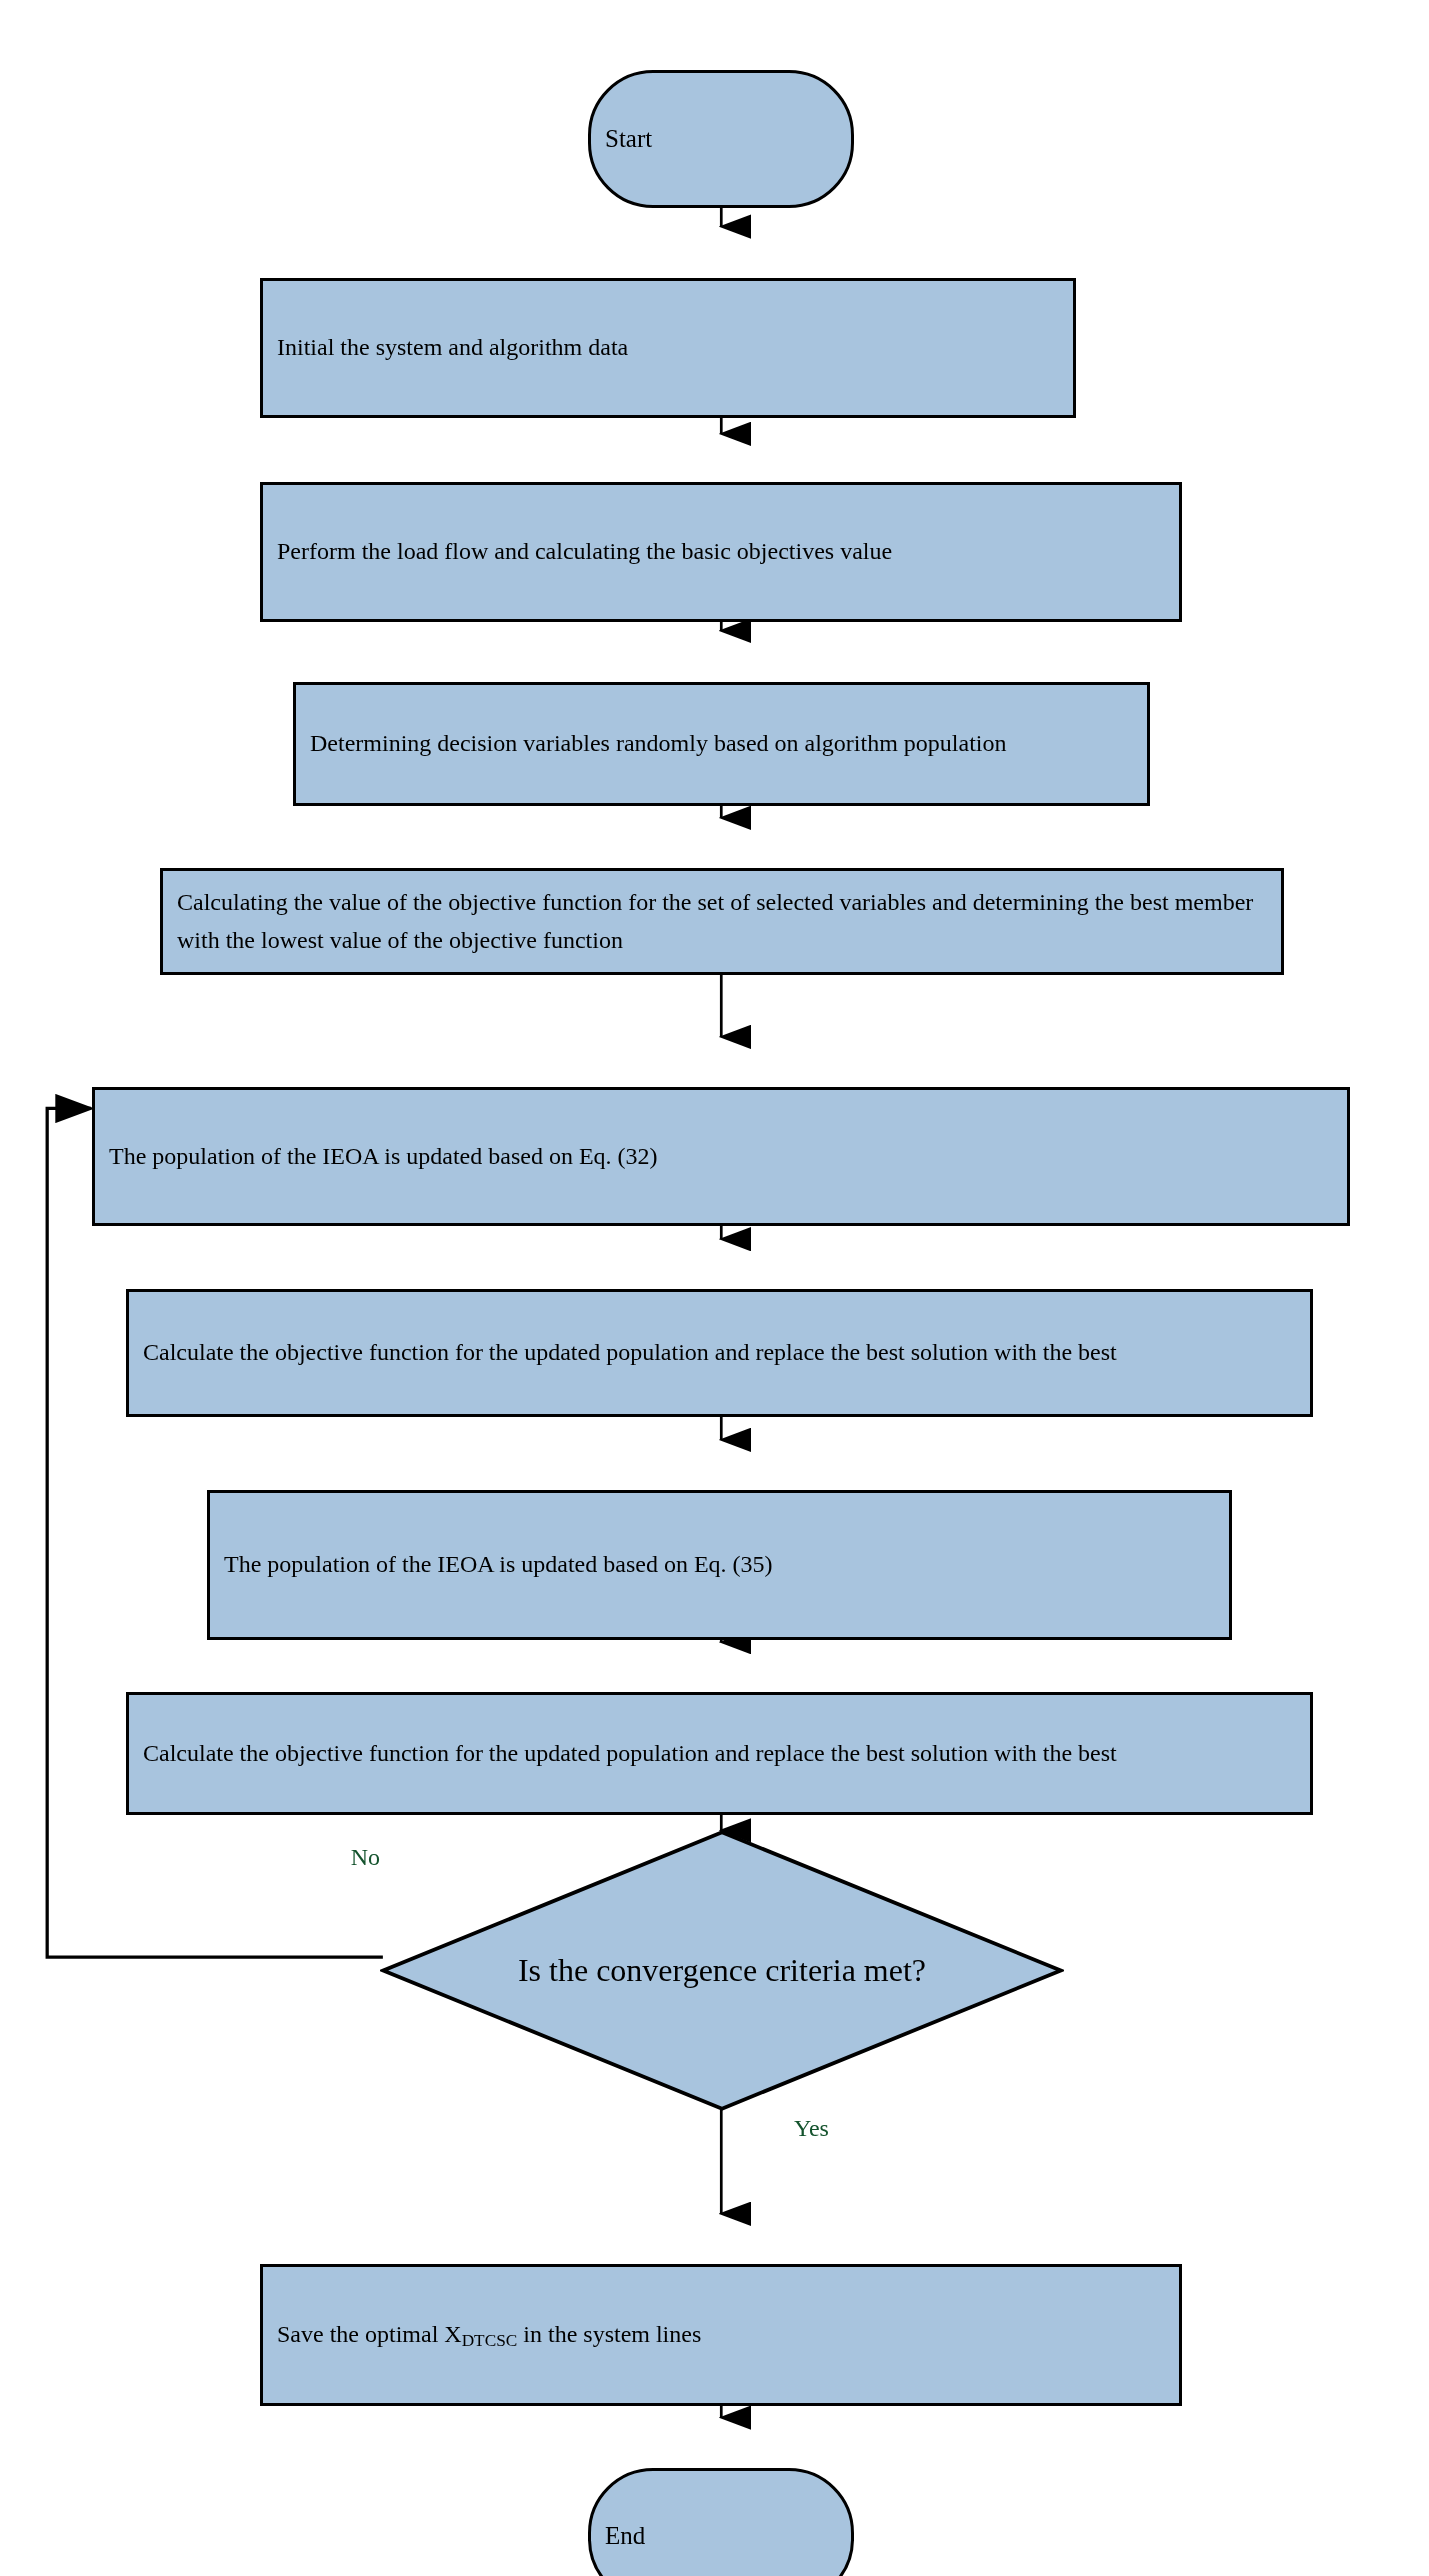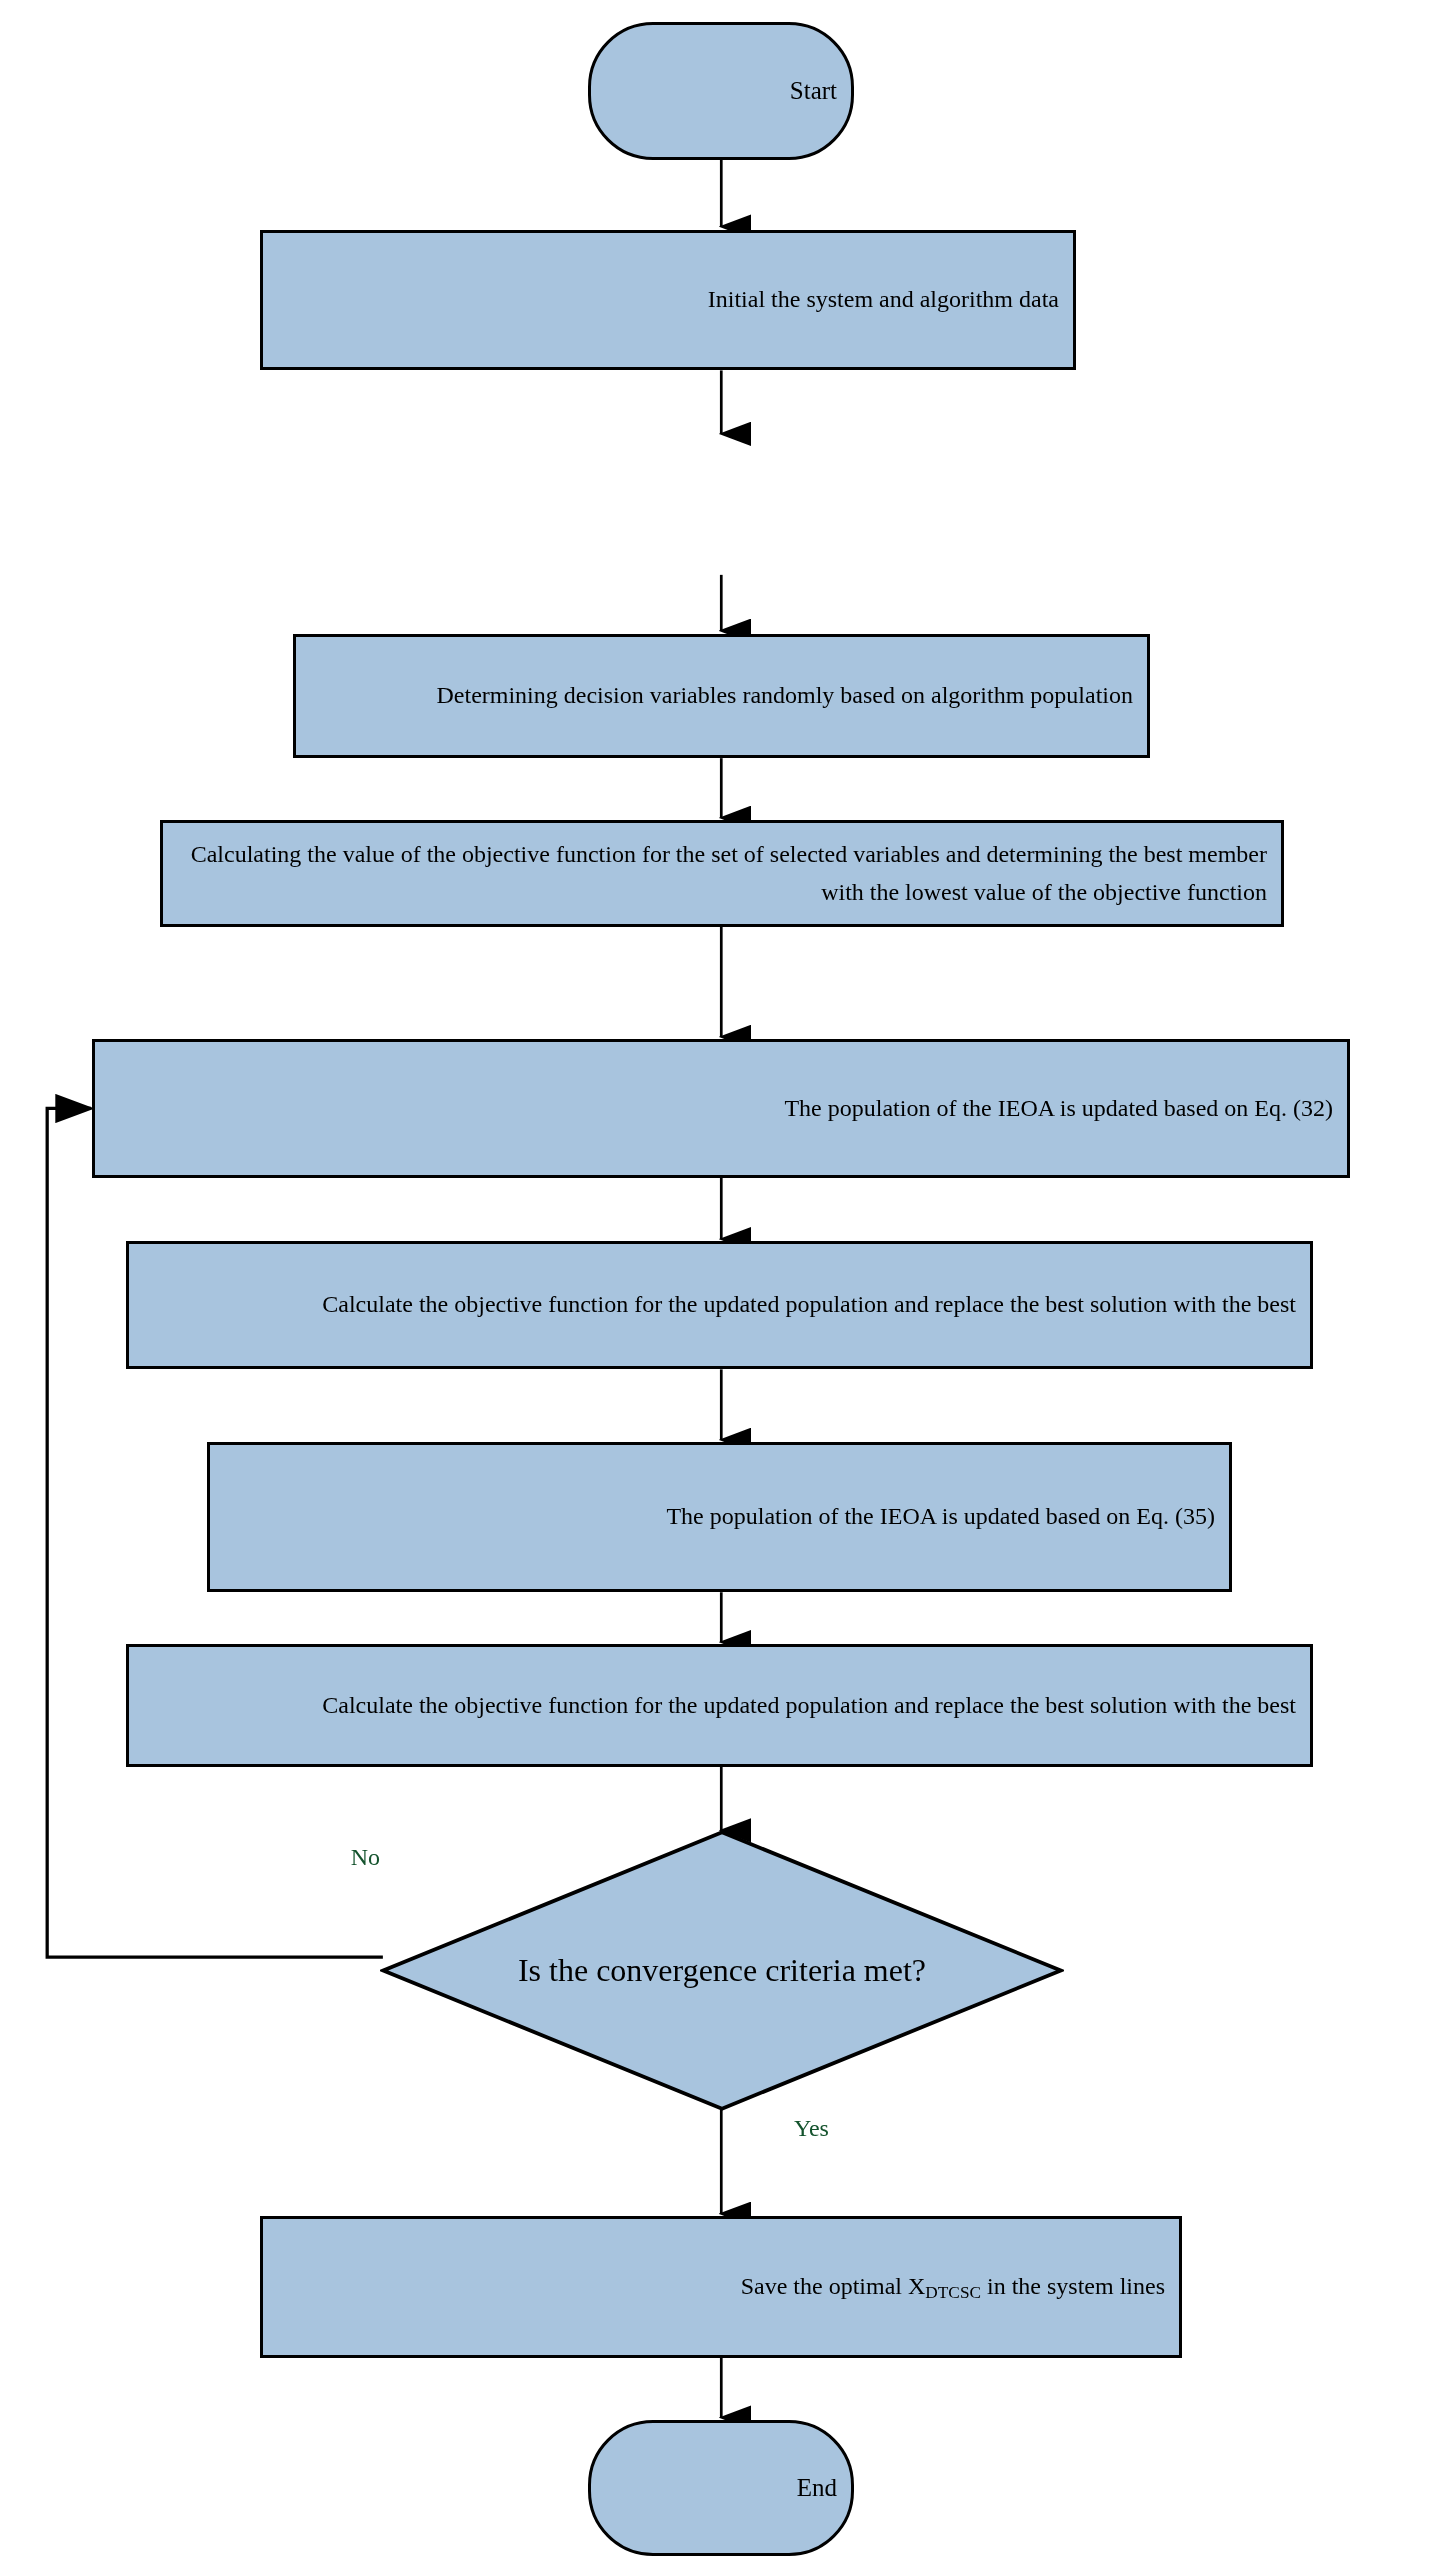--- a/index.html
+++ b/index.html
@@ -1,18 +1,18 @@
 <!DOCTYPE html>
 <html style="font-size:8.7px"><head>
 <meta charset="utf-8">
 <style>
   html,body{margin:0;padding:0;background:#ffffff;}
   body{font-family:"Liberation Serif","DejaVu Serif",serif;}
   #page{position:relative;width:1429px;height:2576px;background:#fff;overflow:hidden;}
-  .node{position:absolute;box-sizing:border-box;display:flex;align-items:center;justify-content:center;text-align:right;color:#000;}
+  .node{position:absolute;box-sizing:border-box;display:flex;align-items:center;justify-content:center;text-align:left;color:#000;margin-top:48px;}
   .proc{background:#a8c4de;border:3.3px solid #000;}
   .term{background:#a8c4de;border:3.3px solid #000;border-radius:65px;}
   .node .txt{display:block;width:100%;padding:0 14px;line-height:1.55;font-size:24px;}
   .term .txt{font-size:25px;}
   .diamond-wrap{position:absolute;}
   .diamond-wrap svg{display:block;}
   .diamond-label{position:absolute;display:flex;align-items:center;justify-content:center;text-align:center;font-size:32px;color:#000;pointer-events:none;}
   .edge-label{position:absolute;font-size:24px;color:#14532d;white-space:nowrap;}
   svg.wires{position:absolute;left:0;top:0;width:1429px;height:2576px;pointer-events:none;}
   sub{font-size:0.72em;vertical-align:-0.22em;}
@@ -58,20 +58,23 @@
   </svg>
 
   <div class="node term" style="left:588px;top:22px;width:266px;height:138px;">
     <span class="txt">Start</span>
   </div>
 
   <div class="node proc" style="left:260px;top:230px;width:816px;height:140px;">
     <span class="txt">Initial the system and algorithm data</span>
   </div>
 
+  <div class="node proc" style="left:260px;top:434px;width:922px;height:140px;">
+    <span class="txt">Perform the load flow and calculating the basic objectives value</span>
+  </div>
 
   <div class="node proc" style="left:293px;top:634px;width:857px;height:124px;">
     <span class="txt">Determining decision variables randomly based on algorithm population</span>
   </div>
 
   <div class="node proc" style="left:160px;top:820px;width:1124px;height:107px;">
     <span class="txt">Calculating the value of the objective function for the set of selected variables and determining the best member with the lowest value of the objective function</span>
   </div>
 
   <div class="node proc" style="left:92px;top:1039px;width:1258px;height:139px;">

